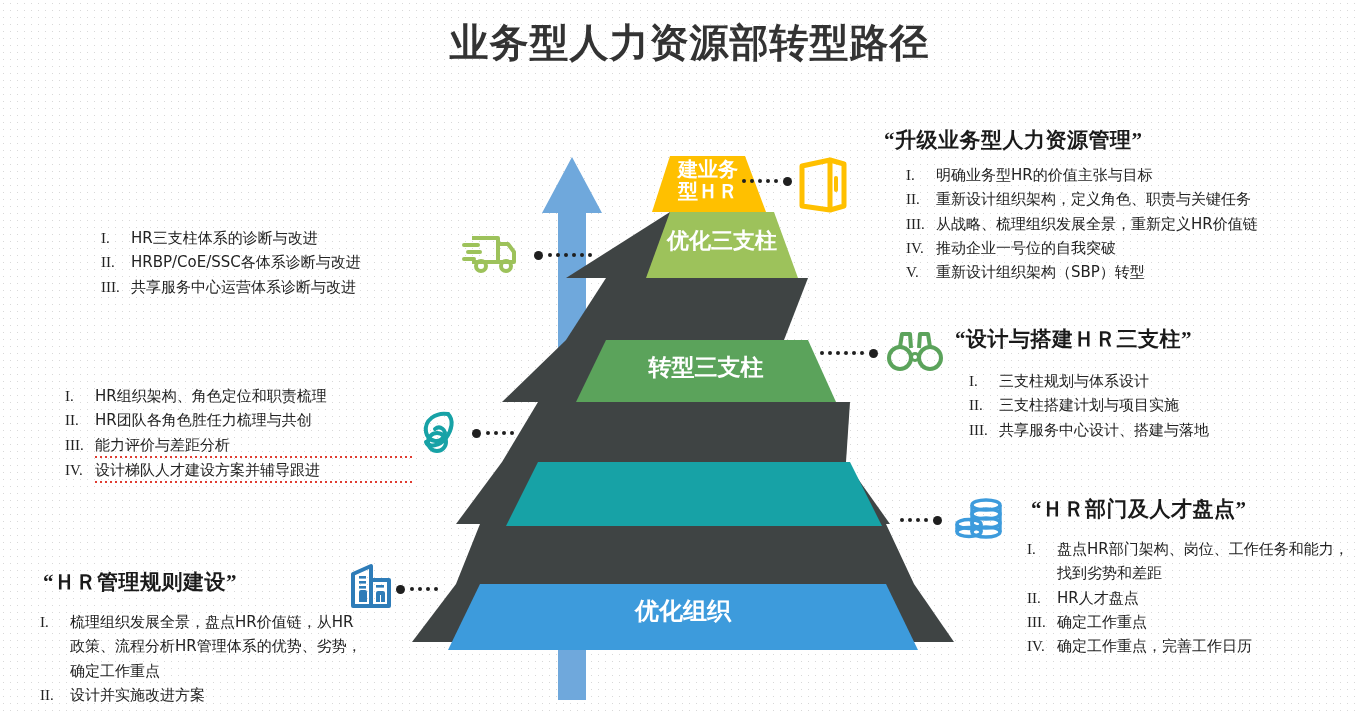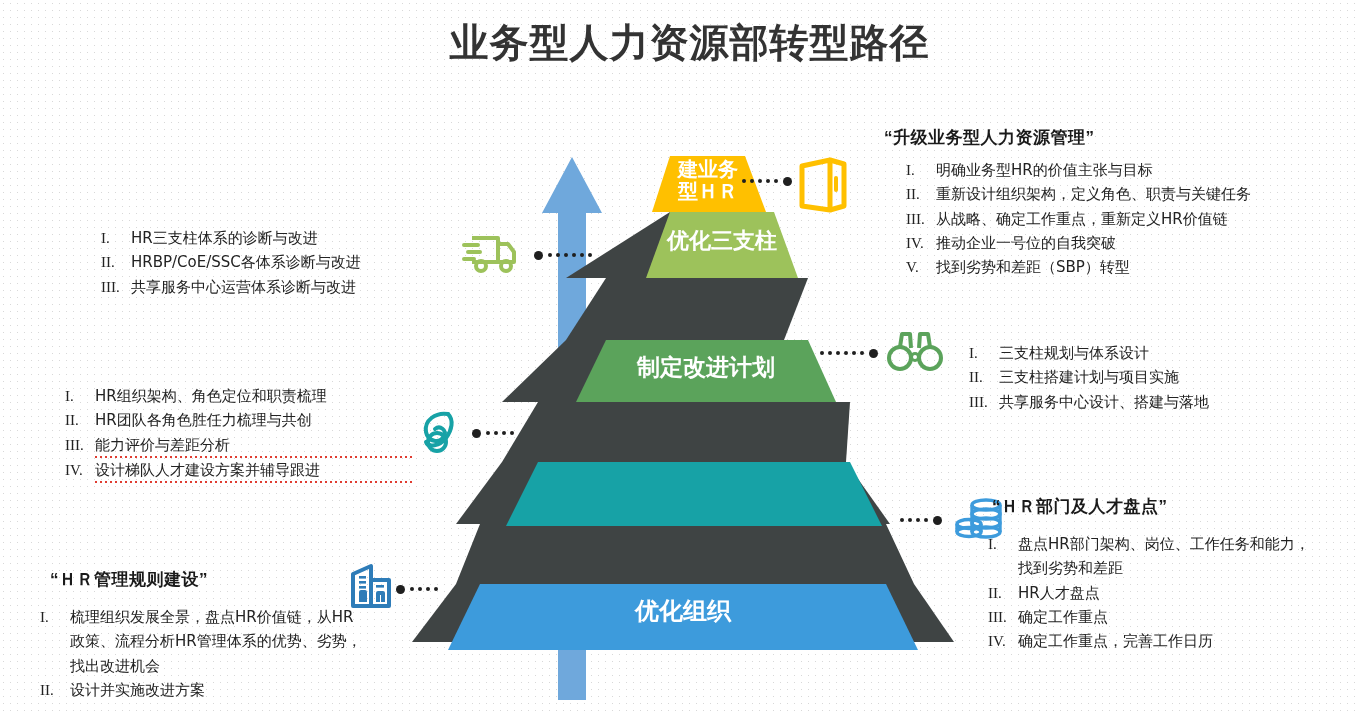--- a/index.html
+++ b/index.html
@@ -37,22 +37,22 @@
     pointer-events:none;
     white-space:pre-line;
     line-height:1.12;
   }
   .pyr-label.top{color:#ffffff;}
 
   
   .block{position:absolute;}
   .block h3{
     margin:0 0 9px 0;
-    font-size:17px;font-weight:bold;color:#1a1a1a;
-    font-family:Liberation Sans, sans-serif;
+    font-size:21px;font-weight:bold;color:#1a1a1a;
+    font-family:Liberation Serif, serif;
     white-space:nowrap;
     letter-spacing:0.5px;
   }
   .block.center h3{text-align:center;}
   .block ul{list-style:none;margin:0;padding:0;}
   .block li{
     display:flex;
     font-size:15px;color:#222222;
     line-height:1.62;
     font-family:"DejaVu Sans","Liberation Sans",sans-serif;
@@ -114,21 +114,21 @@
 
       <polygon points="300,6 375,6 396,62 282,62" fill="#ffc000"></polygon>
     </svg>
 
     
     <div class="pyr-label" style="left:262px;top:79px;width:180px;font-size:22px;">优化三支柱</div>
 
     <div class="pyr-label top" style="left:276px;top:8px;width:124px;font-size:20px;">建业务
 型ＨＲ</div>
 
-    <div class="pyr-label" style="left:196px;top:205px;width:280px;font-size:23px;">制定改进计划</div>
+    <div class="pyr-label" style="left:196px;top:205px;width:280px;font-size:23px;">转型三支柱</div>
 
 
     <div class="pyr-label" style="left:68px;top:448px;width:490px;font-size:24px;">优化组织</div>
 
     
   </div>
 
   <div class="icon" style="left:796px;top:156px;">
     <svg width="54" height="58" viewBox="0 0 54 58">
       <path d="M6,10 L34,4 L34,54 L6,50 Z" fill="none" stroke="#ffc000" stroke-width="5" stroke-linejoin="round"></path>
@@ -264,29 +264,29 @@
       <li style="margin-left:22px;">
         <span class="num">I.</span>
         <span class="txt">明确业务型HR的价值主张与目标</span>
       </li>
       <li style="margin-left:22px;">
         <span class="num">II.</span>
         <span class="txt">重新设计组织架构，定义角色、职责与关键任务</span>
       </li>
       <li style="margin-left:22px;">
         <span class="num">III.</span>
-        <span class="txt">从战略、确定工作重点，重新定义HR价值链</span>
+        <span class="txt">从战略、梳理组织发展全景，重新定义HR价值链</span>
       </li>
       <li style="margin-left:22px;">
         <span class="num">IV.</span>
         <span class="txt">推动企业一号位的自我突破</span>
       </li>
       <li style="margin-left:22px;">
         <span class="num">V.</span>
-        <span class="txt">找到劣势和差距（SBP）转型</span>
+        <span class="txt">重新设计组织架构（SBP）转型</span>
       </li>
     </ul>
   </div>
 
   <div class="block center" style="left:75px;top:212px;width:372px;">
     <ul style="margin-top:14px;">
       <li style="margin-left:26px;">
         <span class="num">I.</span>
         <span class="txt">HR三支柱体系的诊断与改进</span>
       </li>
@@ -295,20 +295,21 @@
         <span class="txt">HRBP/CoE/SSC各体系诊断与改进</span>
       </li>
       <li style="margin-left:26px;">
         <span class="num">III.</span>
         <span class="txt">共享服务中心运营体系诊断与改进</span>
       </li>
     </ul>
   </div>
 
   <div class="block" style="left:955px;top:325px;width:400px;">
+    <h3>“设计与搭建ＨＲ三支柱”</h3>
     <ul style="margin-top:16px;">
       <li style="margin-left:14px;">
         <span class="num">I.</span>
         <span class="txt">三支柱规划与体系设计</span>
       </li>
       <li style="margin-left:14px;">
         <span class="num">II.</span>
         <span class="txt">三支柱搭建计划与项目实施</span>
       </li>
       <li style="margin-left:14px;">
@@ -332,21 +333,21 @@
         <span class="num">III.</span>
         <span class="txt sp-err">能力评价与差距分析</span>
       </li>
       <li style="margin-left:10px;">
         <span class="num">IV.</span>
         <span class="txt sp-err">设计梯队人才建设方案并辅导跟进</span>
       </li>
     </ul>
   </div>
 
-  <div class="block" style="left:980px;top:495px;width:330px;">
+  <div class="block" style="left:1019px;top:495px;width:330px;">
     <h3 style="margin-left:12px;">“ＨＲ部门及人才盘点”</h3>
     <ul style="margin-top:14px;">
       <li style="margin-left:8px;">
         <span class="num">I.</span>
         <span class="txt">盘点HR部门架构、岗位、工作任务和能力，找到劣势和差距</span>
       </li>
       <li style="margin-left:8px;">
         <span class="num">II.</span>
         <span class="txt">HR人才盘点</span>
       </li>
@@ -355,25 +356,25 @@
         <span class="txt">确定工作重点</span>
       </li>
       <li style="margin-left:8px;">
         <span class="num">IV.</span>
         <span class="txt">确定工作重点，完善工作日历</span>
       </li>
     </ul>
   </div>
 
   <div class="block" style="left:22px;top:568px;width:340px;">
-    <h3 style="margin-left:28px;">“ＨＲ管理规则建设”</h3>
+    <h3 style="margin-left:21px;">“ＨＲ管理规则建设”</h3>
     <ul style="margin-top:14px;">
       <li style="margin-left:18px;">
         <span class="num">I.</span>
-        <span class="txt">梳理组织发展全景，盘点HR价值链，从HR政策、流程分析HR管理体系的优势、劣势，找出改进机会</span>
+        <span class="txt">梳理组织发展全景，盘点HR价值链，从HR政策、流程分析HR管理体系的优势、劣势，确定工作重点</span>
       </li>
       <li style="margin-left:18px;">
         <span class="num">II.</span>
         <span class="txt">设计并实施改进方案</span>
       </li>
     </ul>
   </div>
 
 </div>
 

